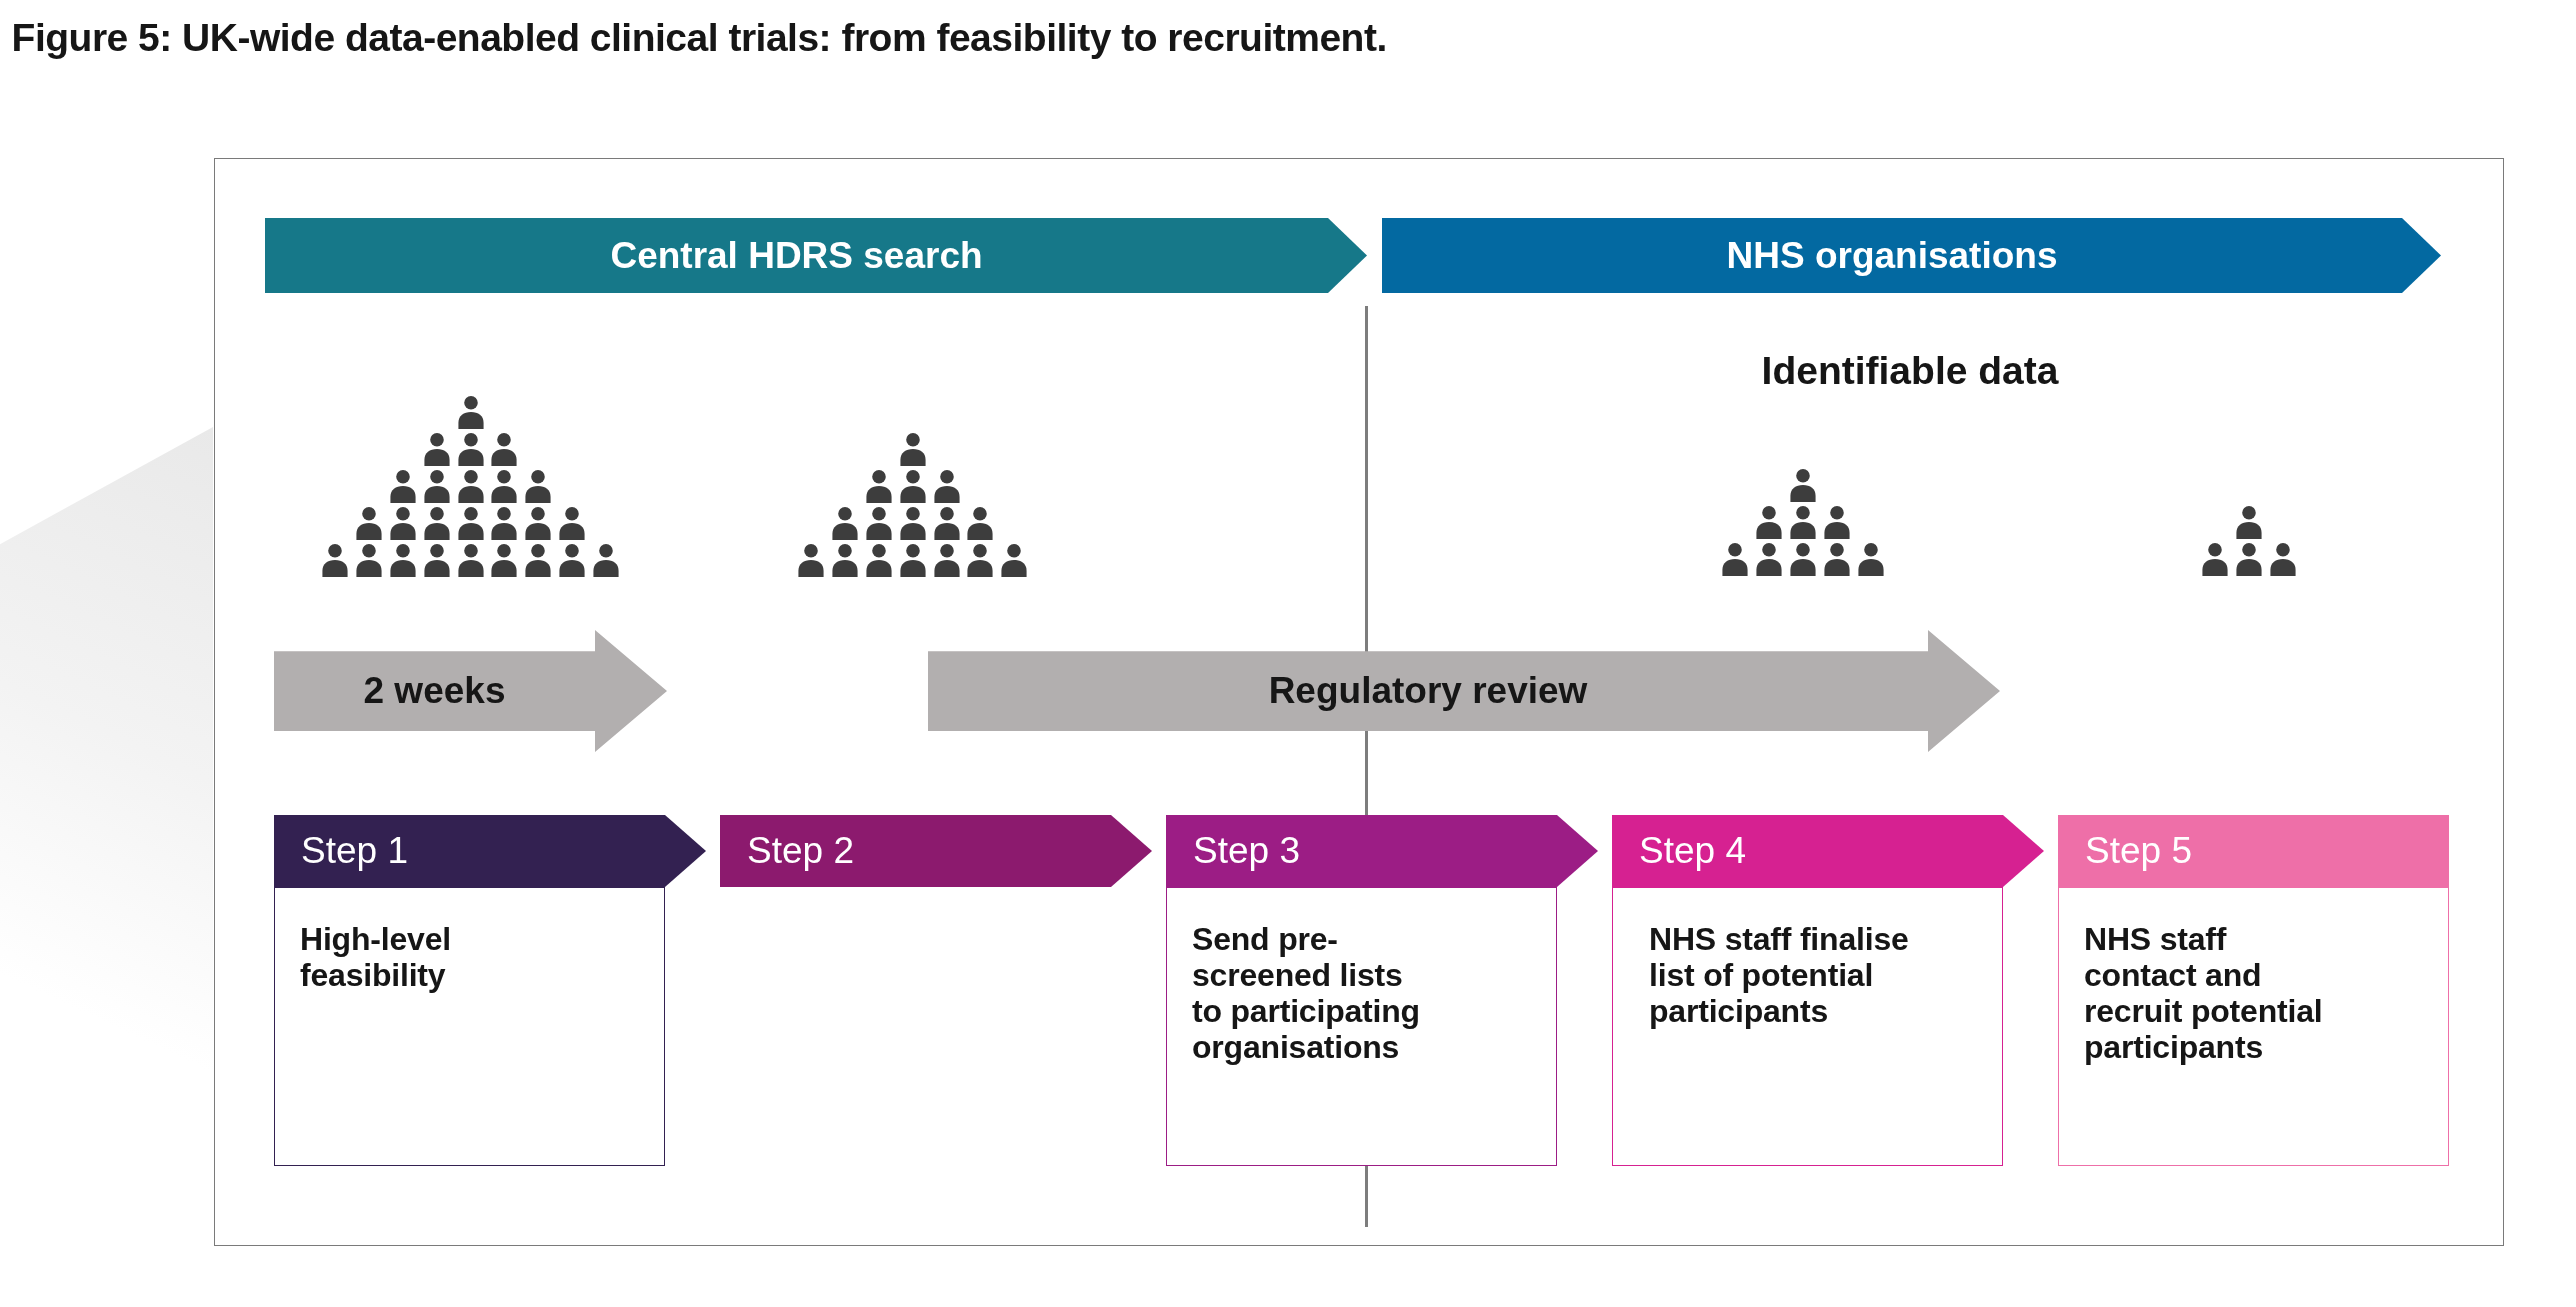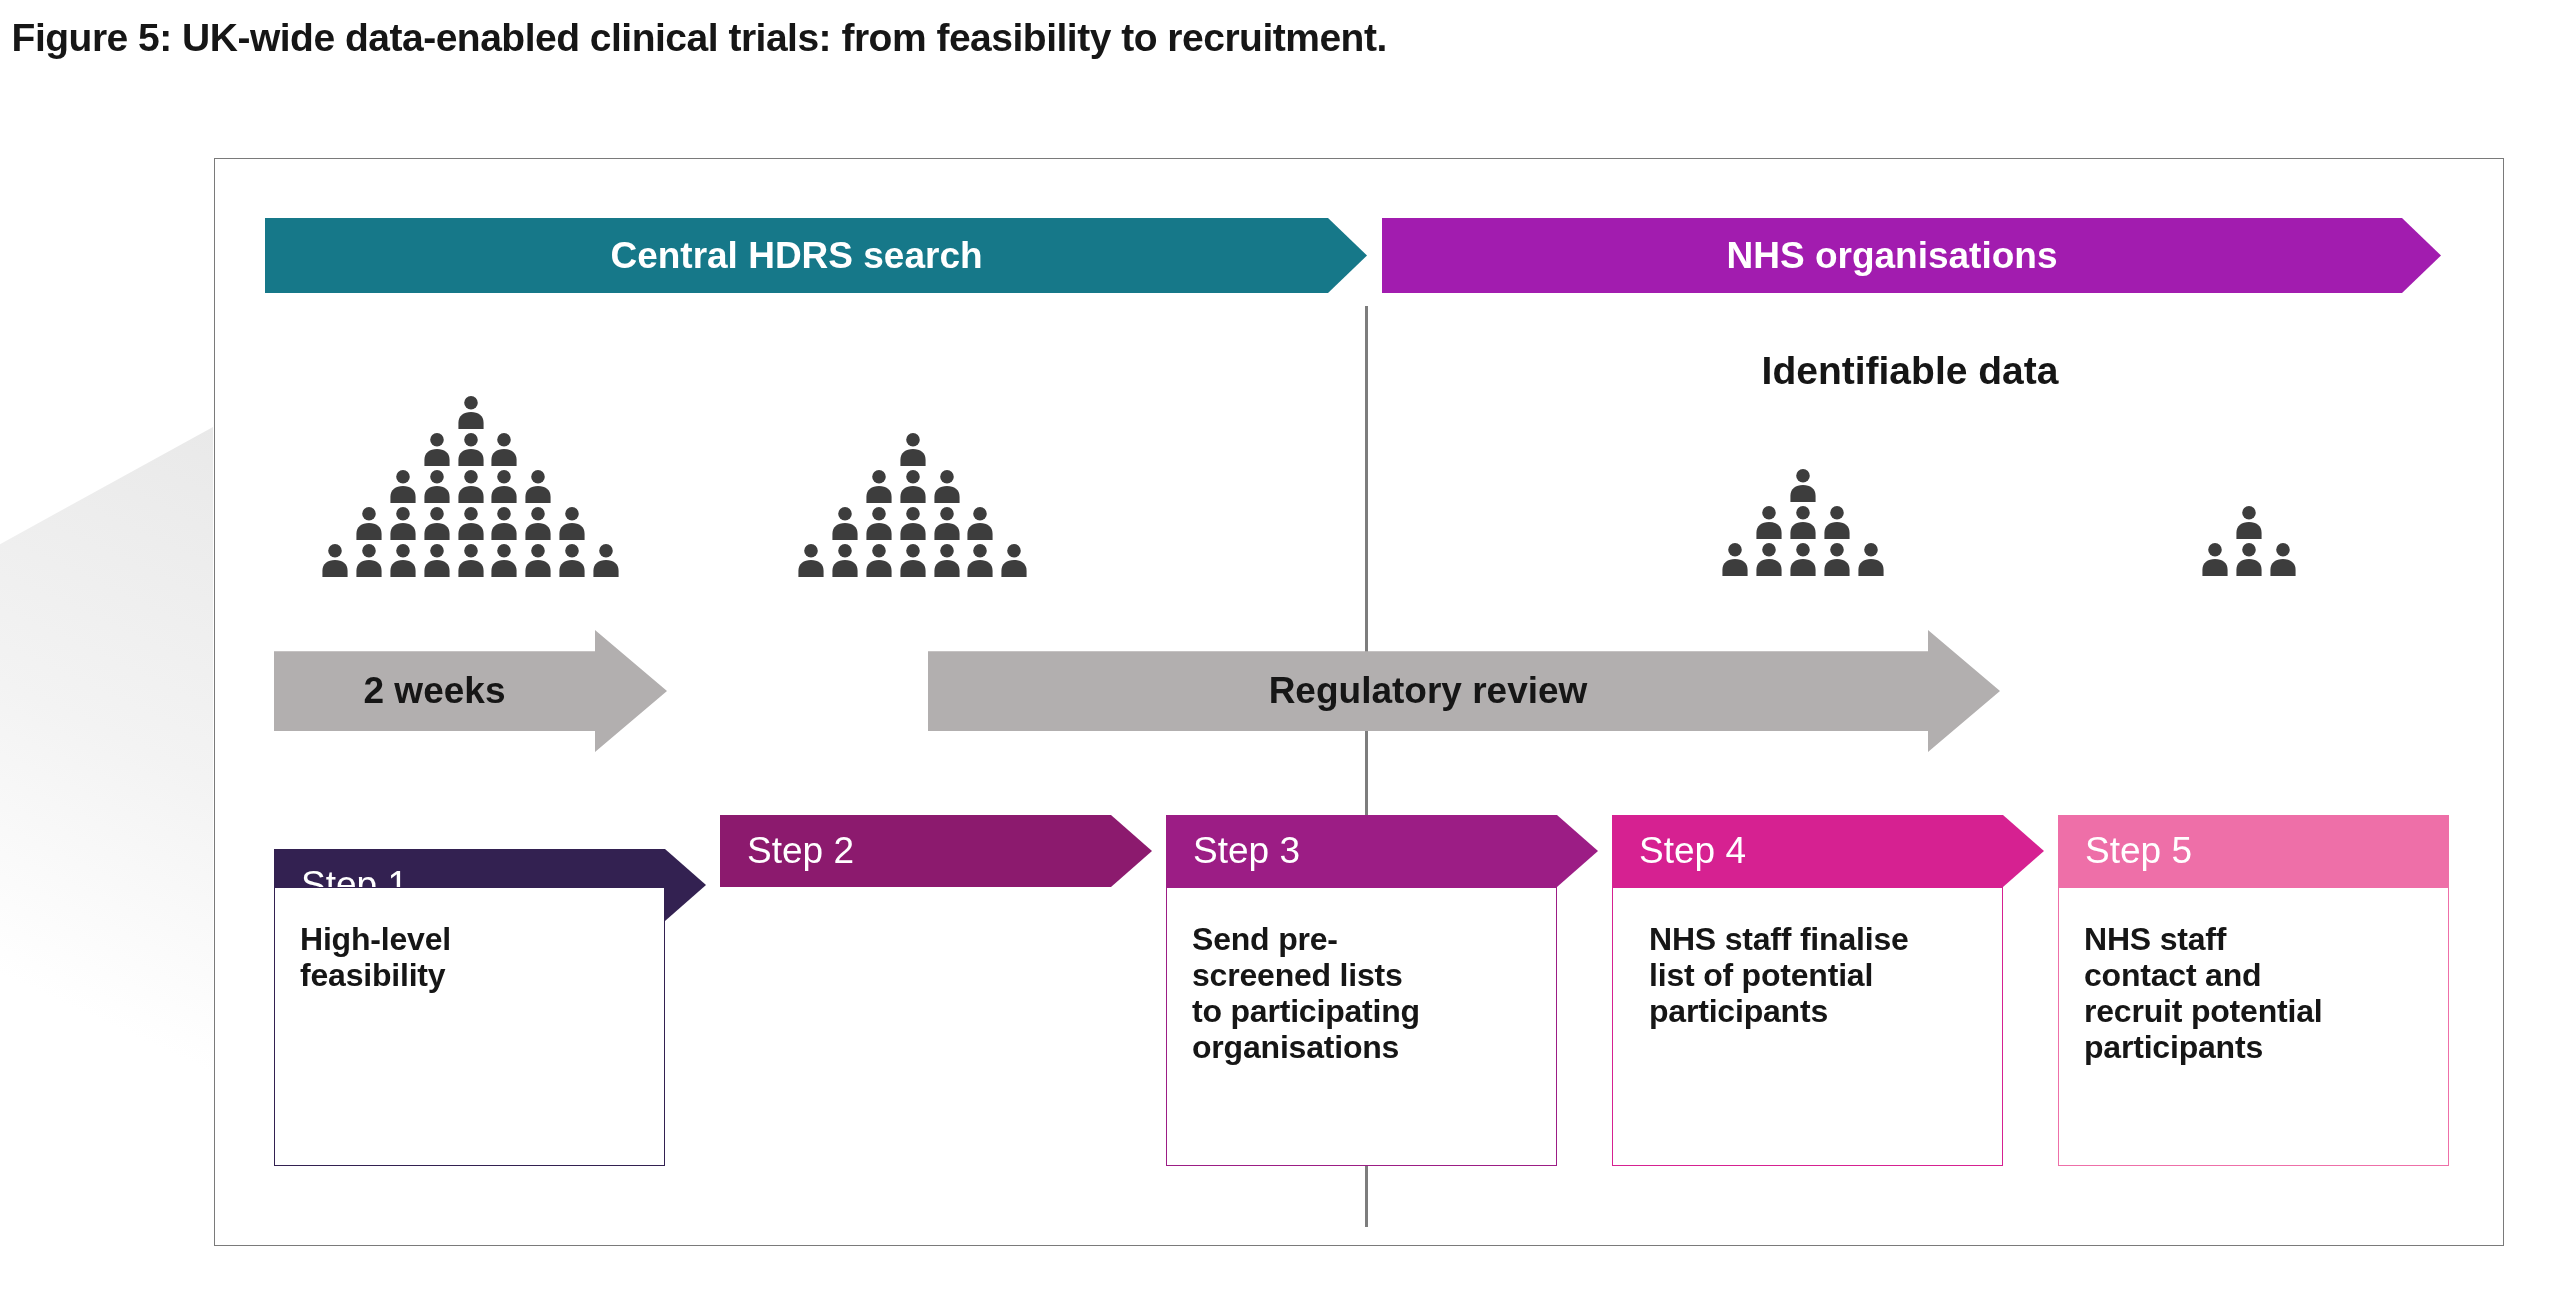--- a/index.html
+++ b/index.html
@@ -82,21 +82,21 @@
 
   <div class="figure-title">Figure 5: UK-wide data-enabled clinical trials: from feasibility to recruitment.</div>
 
   <div class="wedge"></div>
   <div class="frame"></div>
   <div class="divider"></div>
 
   <div class="banner banner-1" style="background-color: rgb(22, 120, 137);">
     <span>Central HDRS search</span>
   </div>
-  <div class="banner banner-2" style="background-color: #a21caf;">
+  <div class="banner banner-2" style="background-color: #0369a1;">
     <span>NHS organisations</span>
   </div>
 
   <div class="data-label data-label-2">Identifiable data</div>
 
   <div class="people-group group-1">
       <div class="people-row">
         <svg width="30" height="33" viewBox="0 0 31 34" fill="currentColor">
           <circle cx="15.5" cy="7" r="7"></circle>
           <path d="M2.5 34 v-6.5 c0-7 5.5-11 13-11 s13 4 13 11 V34 z"></path>
@@ -350,21 +350,21 @@
 
   <div class="t-arrow t-arrow-1">
     <span>2 weeks</span>
   </div>
   <div class="t-arrow t-arrow-2">
     <span>Regulatory review</span>
   </div>
 
   <div>
       <div class="step" style="left: 274px;">
-        <div class="step-header tipped" style="background-color: rgb(51, 33, 81); margin-top: 34px;">
+        <div class="step-header tipped" style="background-color: rgb(51, 33, 81);">
           <span>Step 1</span>
         </div>
         <div class="step-body" style="border-color: rgb(51, 33, 81);">High-level
 feasibility</div>
       </div>
       <div class="step" style="left: 720px;">
         <div class="step-header tipped" style="background-color: rgb(140, 26, 110);">
           <span>Step 2</span>
         </div>
       </div>

